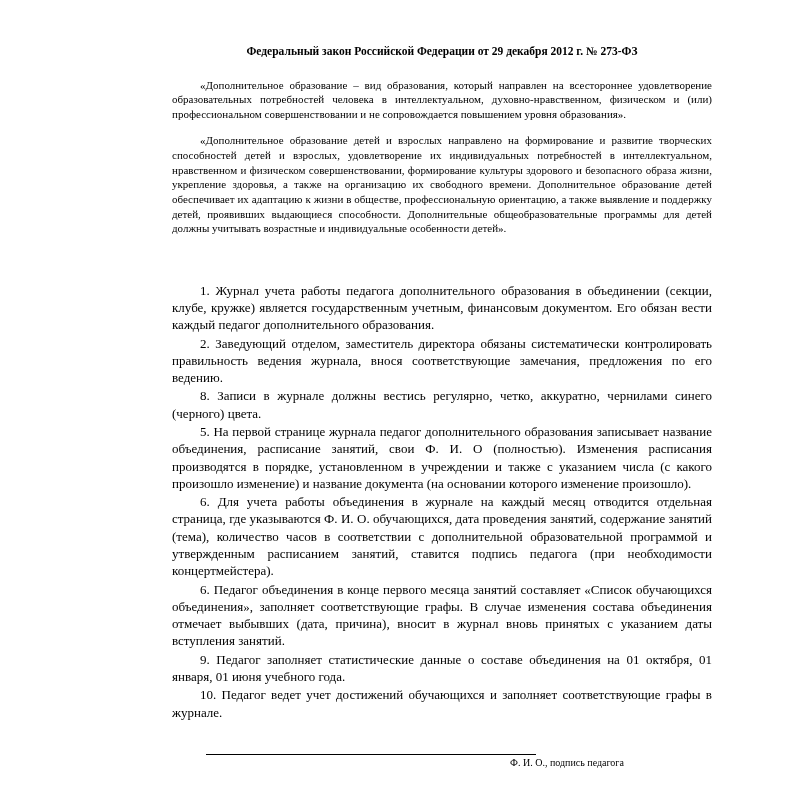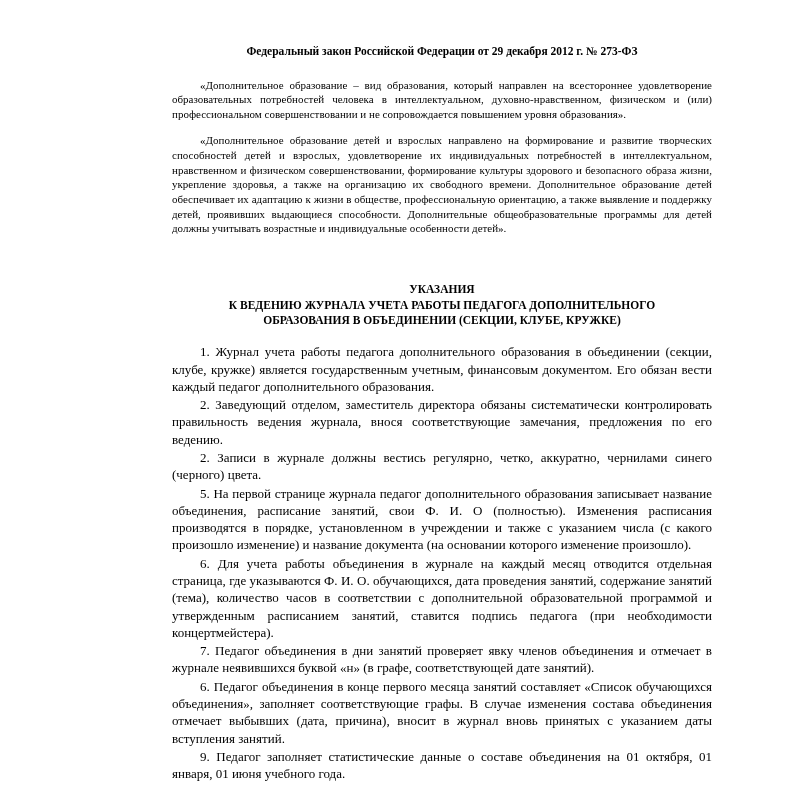--- a/index.html
+++ b/index.html
@@ -95,35 +95,30 @@
 
   <div class="doc-header">
     <span>Федеральный закон Российской Федерации от 29 декабря 2012 г. № 273-ФЗ</span>
   </div>
 
   <p class="para">«Дополнительное образование – вид образования, который направлен на всестороннее удовлетворение образовательных потребностей человека в интеллектуальном, духовно-нравственном, физическом и (или) профессиональном совершенствовании и не сопровождается повышением уровня образования».</p>
   <p class="para">«Дополнительное образование детей и взрослых направлено на формирование и развитие творческих способностей детей и взрослых, удовлетворение их индивидуальных потребностей в интеллектуальном, нравственном и физическом совершенствовании, формирование культуры здорового и безопасного образа жизни, укрепление здоровья, а также на организацию их свободного времени. Дополнительное образование детей обеспечивает их адаптацию к жизни в обществе, профессиональную ориентацию, а также выявление и поддержку детей, проявивших выдающиеся способности. Дополнительные общеобразовательные программы для детей должны учитывать возрастные и индивидуальные особенности детей».</p>
 
   <div class="spacer"></div>
 
-  <div class="title-block">
-    <span>УКАЗАНИЯ</span>
-    <span>К ВЕДЕНИЮ ЖУРНАЛА УЧЕТА РАБОТЫ ПЕДАГОГА ДОПОЛНИТЕЛЬНОГО</span>
-    <span>ОБРАЗОВАНИЯ В ОБЪЕДИНЕНИИ (СЕКЦИИ, КЛУБЕ, КРУЖКЕ)</span>
-  </div>
 
   <ol class="items">
     <li>1.  Журнал учета работы педагога дополнительного образования в объединении (секции, клубе, кружке) является государственным учетным, финансовым документом. Его обязан вести каждый педагог дополнительного образования.</li>
     <li>2.  Заведующий отделом, заместитель директора обязаны систематически контролировать правильность ведения журнала, внося соответствующие замечания, предложения по его ведению.</li>
-    <li>2.  Записи в журнале должны вестись регулярно, четко, аккуратно, чернилами синего (черного) цвета.</li>
+    <li>8.  Записи в журнале должны вестись регулярно, четко, аккуратно, чернилами синего (черного) цвета.</li>
     <li>5.  На первой странице журнала педагог дополнительного образования записывает название объединения, расписание занятий, свои Ф. И. О (полностью). Изменения расписания производятся в порядке, установленном в учреждении и также с указанием числа (с какого произошло изменение) и название документа (на основании которого изменение произошло).</li>
     <li>6.  Для учета работы объединения в журнале на каждый месяц отводится отдельная страница, где указываются Ф. И. О. обучающихся, дата проведения занятий, содержание занятий (тема), количество часов в соответствии с дополнительной образовательной программой и утвержденным расписанием занятий, ставится подпись педагога (при необходимости концертмейстера).</li>
-    <li>7.  Педагог объединения в дни занятий проверяет явку членов объединения и отмечает в журнале неявившихся буквой «н» (в графе, соответствующей дате занятий).</li>
     <li>6.  Педагог объединения в конце первого месяца занятий составляет «Список обучающихся объединения», заполняет соответствующие графы. В случае изменения состава объединения отмечает выбывших (дата, причина), вносит в журнал вновь принятых с указанием даты вступления занятий.</li>
     <li>9.  Педагог заполняет статистические данные о составе объединения на 01 октября, 01 января, 01 июня учебного года.</li>
+    <li>10.  Педагог ведет учет достижений обучающихся и заполняет соответствующие графы в журнале.</li>
   </ol>
 
   <div class="sign-row">
     <span class="sign-line"></span>
   </div>
   <div class="sign-caption">Ф. И. О., подпись педагога</div>
 
 </div>
 
 </body></html>

